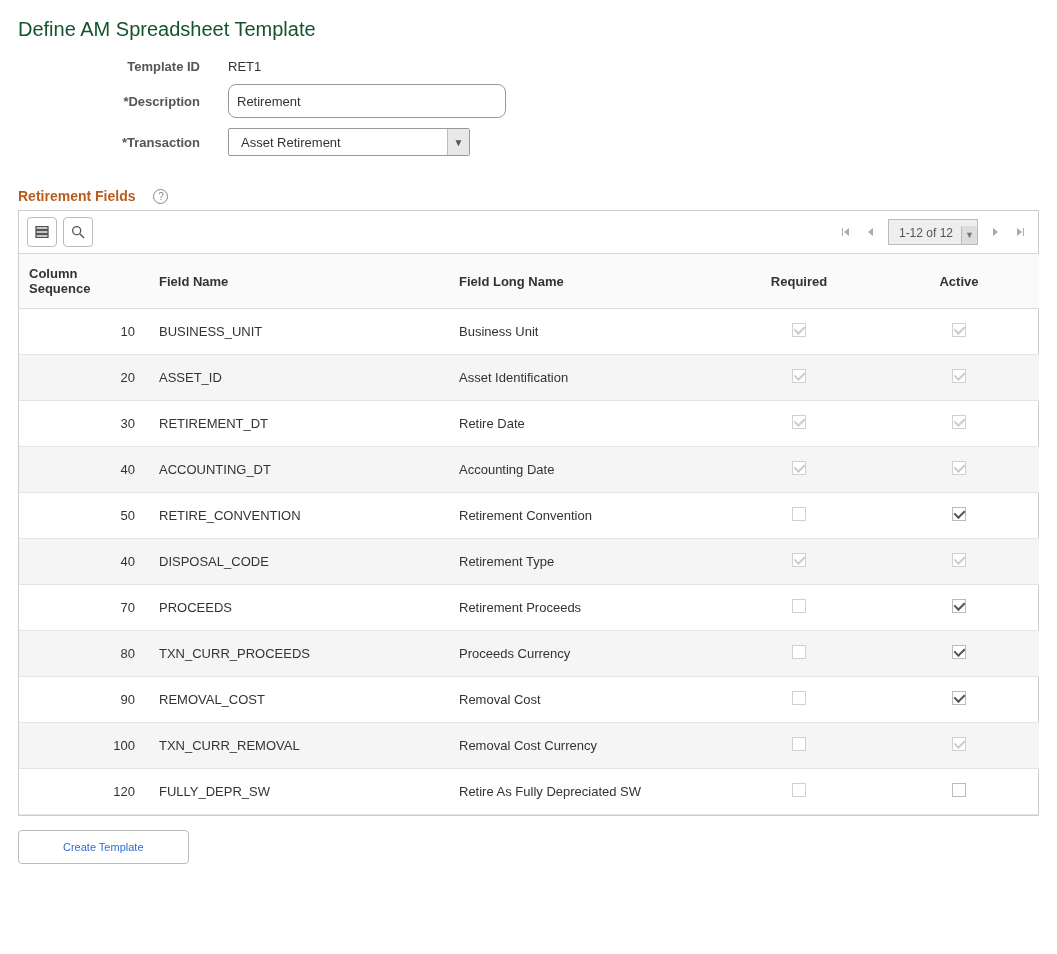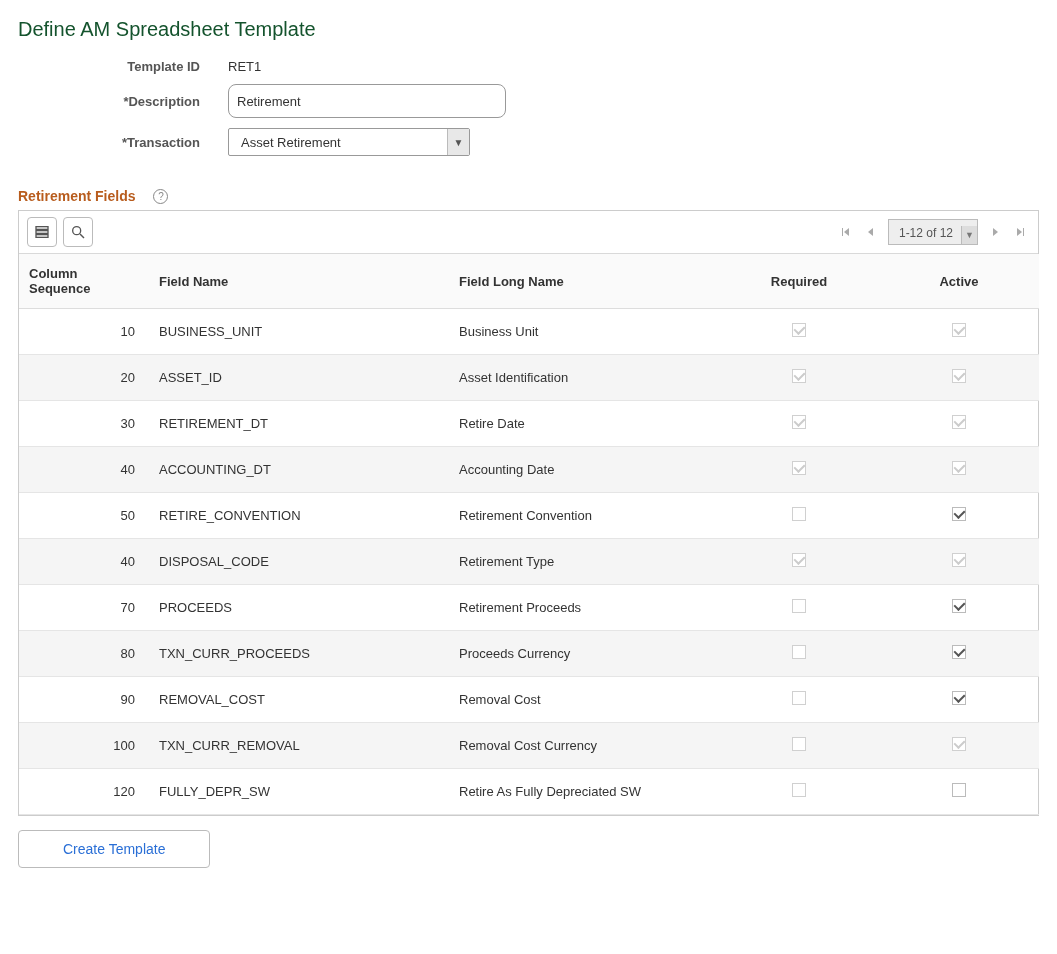--- a/index.html
+++ b/index.html
@@ -219,21 +219,21 @@
     border-color: #ccc;
   }
   .create-btn {
     margin-top: 14px;
     display: inline-block;
     border: 1px solid #bbb;
     border-radius: 4px;
     background: #fff;
     color: #2a6fd6;
     padding: 10px 44px;
-    font-size: 14px;
+    font-size: 11px;
     cursor: pointer;
   }
 </style>
 </head>
 <body>
 
 
 
 <h1 class="page-title">Define AM Spreadsheet Template</h1>
 

